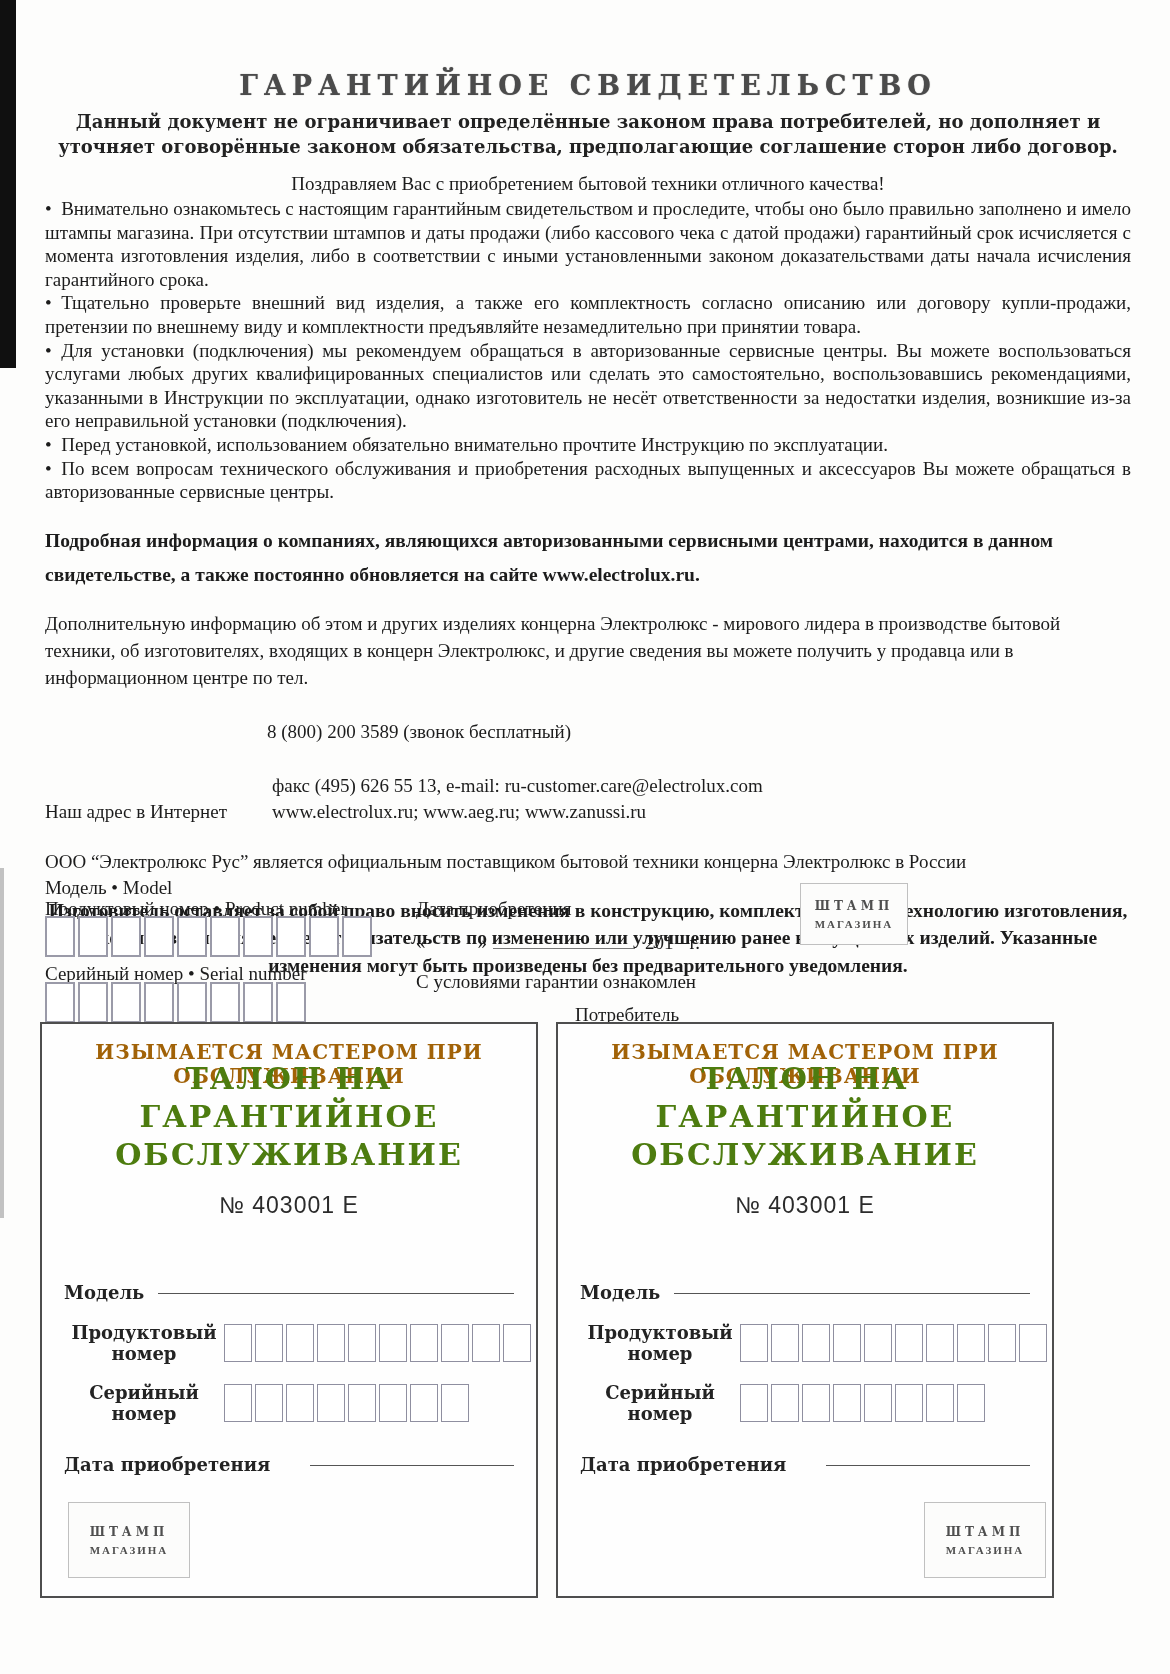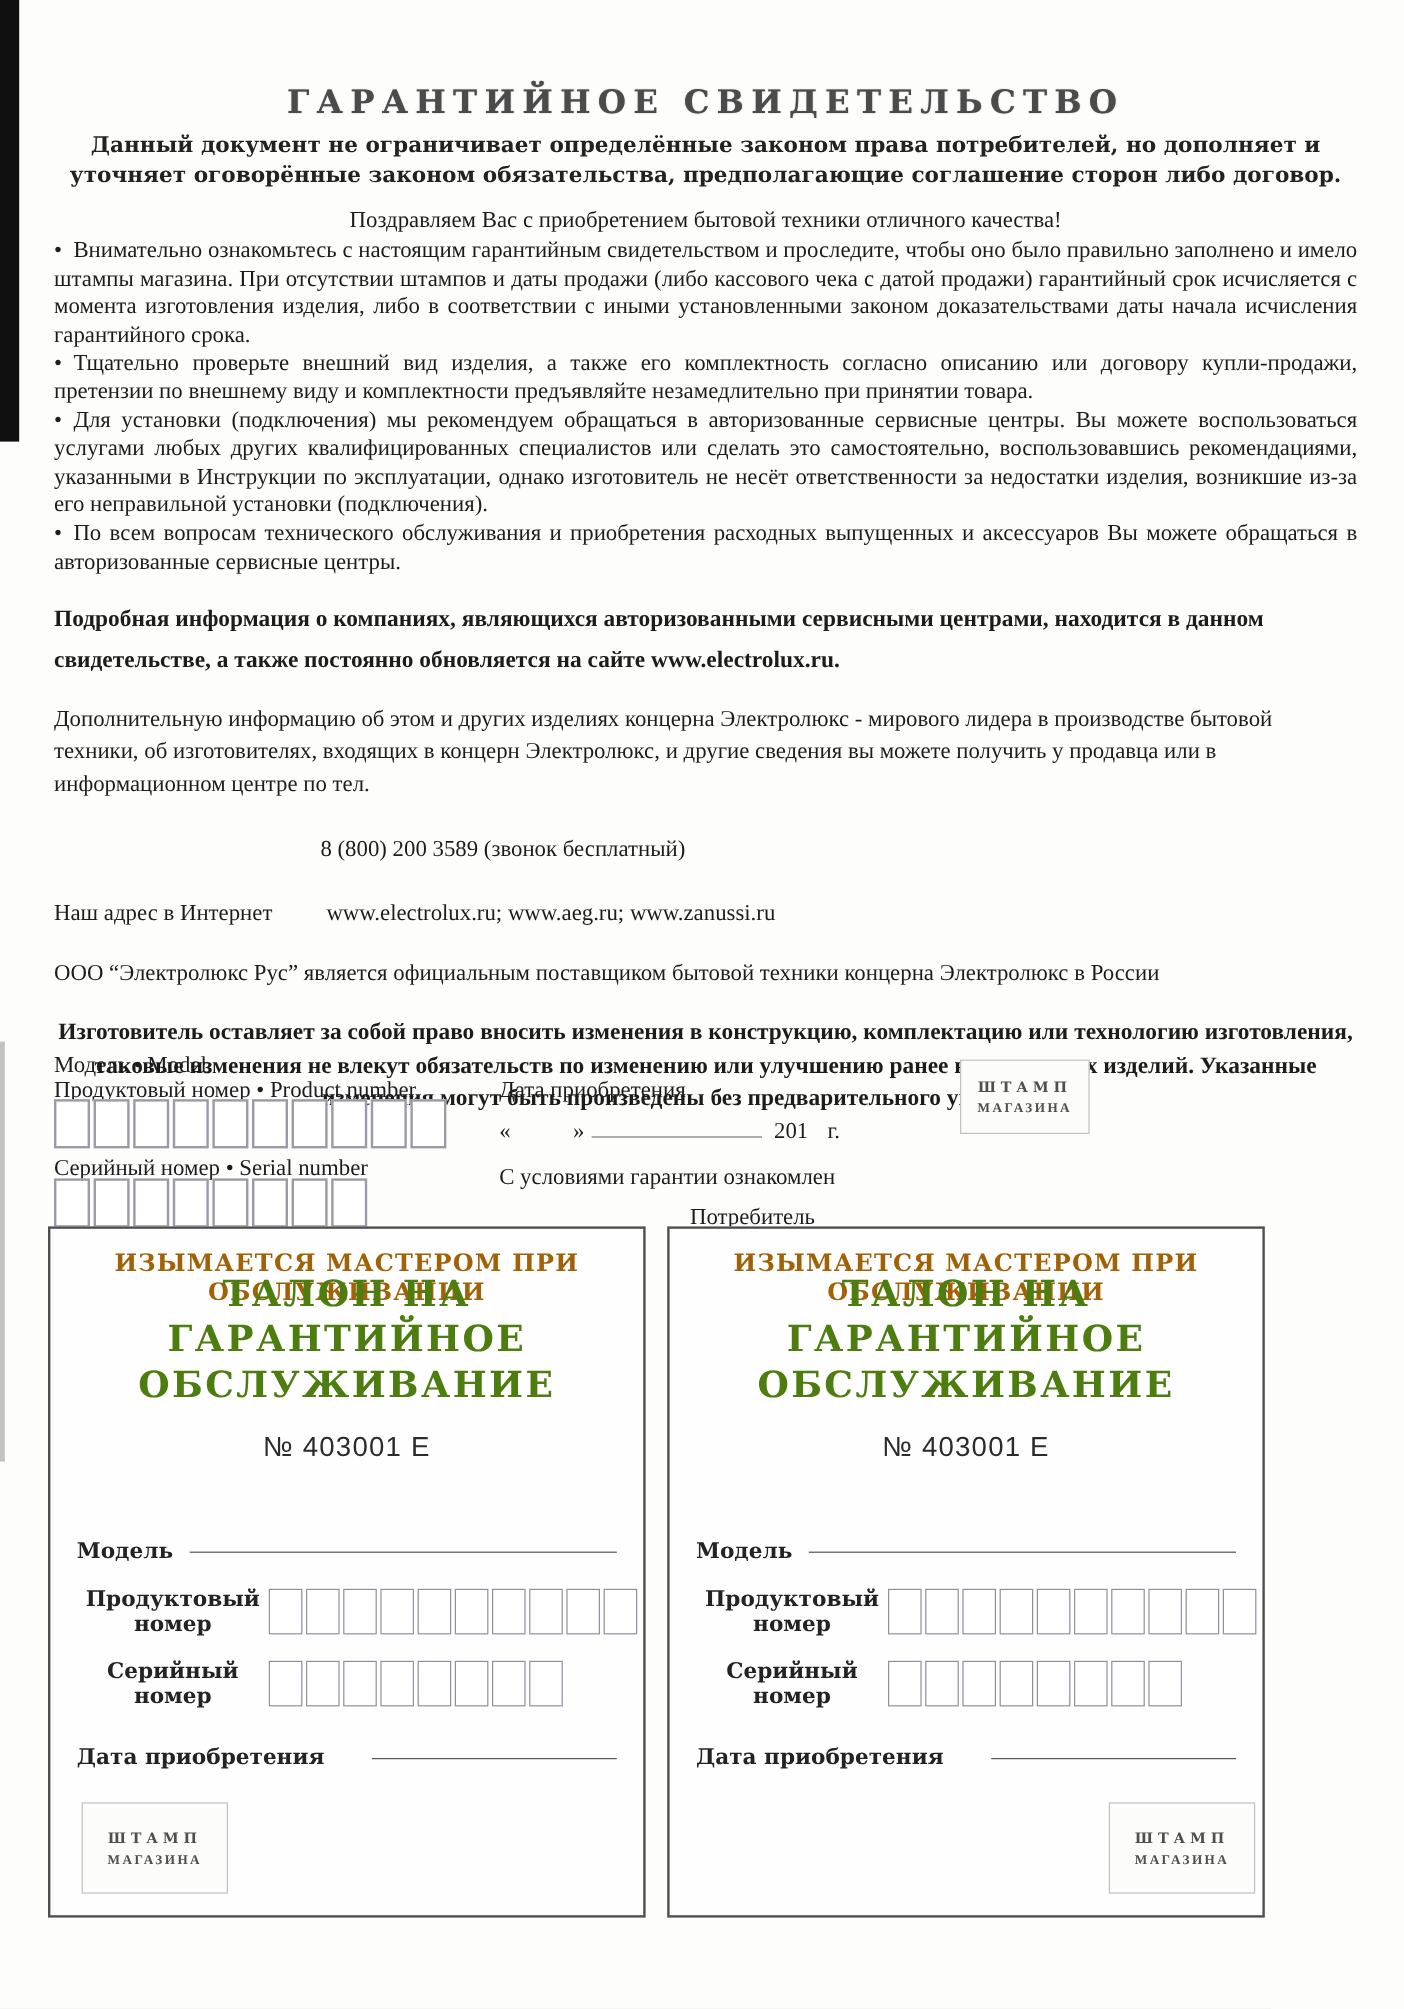--- a/index.html
+++ b/index.html
@@ -83,29 +83,31 @@
 
   <div class="content">
     <h1 class="title">ГАРАНТИЙНОЕ СВИДЕТЕЛЬСТВО</h1>
     <p class="subtitle">Данный документ не ограничивает определённые законом права потребителей, но дополняет и уточняет оговорённые законом обязательства, предполагающие соглашение сторон либо договор.</p>
     <p class="congrats">Поздравляем Вас с приобретением бытовой техники отличного качества!</p>
 
     <div class="bullets">
       <p>Внимательно ознакомьтесь с настоящим гарантийным свидетельством и проследите, чтобы оно было правильно заполнено и имело штампы магазина. При отсутствии штампов и даты продажи (либо кассового чека с датой продажи) гарантийный срок исчисляется с момента изготовления изделия, либо в соответствии с иными установленными законом доказательствами даты начала исчисления гарантийного срока.</p>
       <p>Тщательно проверьте внешний вид изделия, а также его комплектность согласно описанию или договору купли-продажи, претензии по внешнему виду и комплектности предъявляйте незамедлительно при принятии товара.</p>
       <p>Для установки (подключения) мы рекомендуем обращаться в авторизованные сервисные центры. Вы можете воспользоваться услугами любых других квалифицированных специалистов или сделать это самостоятельно, воспользовавшись рекомендациями, указанными в Инструкции по эксплуатации, однако изготовитель не несёт ответственности за недостатки изделия, возникшие из-за его неправильной установки (подключения).</p>
+      <p>Перед установкой, использованием обязательно внимательно прочтите Инструкцию по эксплуатации.</p>
       <p>По всем вопросам технического обслуживания и приобретения расходных выпущенных и аксессуаров Вы можете обращаться в авторизованные сервисные центры.</p>
     </div>
 
     <p class="bold-info">Подробная информация о компаниях, являющихся авторизованными сервисными центрами, находится в данном свидетельстве, а также постоянно обновляется на сайте www.electrolux.ru.</p>
     <p class="add-info">Дополнительную информацию об этом и других изделиях концерна Электролюкс - мирового лидера в производстве бытовой техники, об изготовителях, входящих в концерн Электролюкс, и другие сведения вы можете получить у продавца или в информационном центре по тел.</p>
     <p class="phone">8 (800) 200 3589 (звонок бесплатный)</p>
 
     <div class="addr">
       <div class="val">
+        <div>факс (495) 626 55 13, e-mail: ru-customer.care@electrolux.com</div>
       </div>
       <div class="lbl">Наш адрес в Интернет</div>
       <div class="val">www.electrolux.ru;  www.aeg.ru;  www.zanussi.ru</div>
     </div>
 
     <p class="supplier">ООО “Электролюкс Рус” является официальным поставщиком бытовой техники концерна Электролюкс в России</p>
     <p class="mfr-note">Изготовитель оставляет за собой право вносить изменения в конструкцию, комплектацию или технологию изготовления, таковые изменения не влекут обязательств по изменению или улучшению ранее выпущенных изделий. Указанные изменения могут быть произведены без предварительного уведомления.</p>
   </div>
 
   <div class="form-section">

